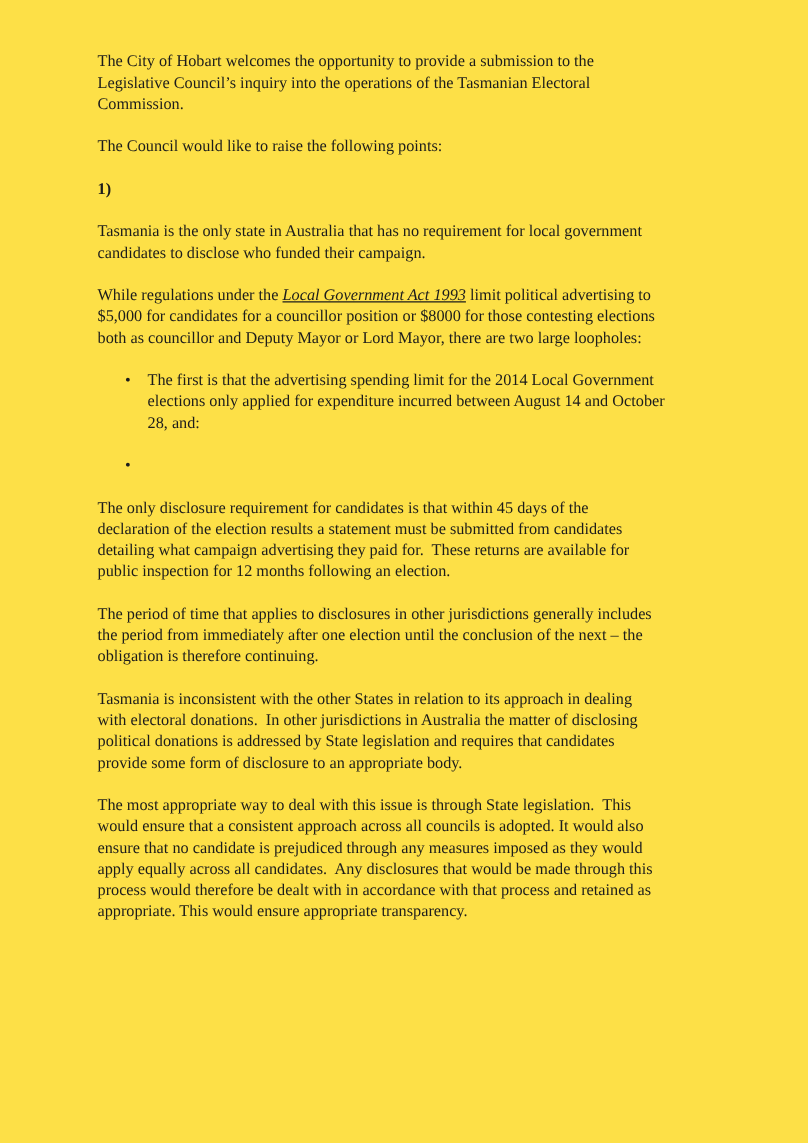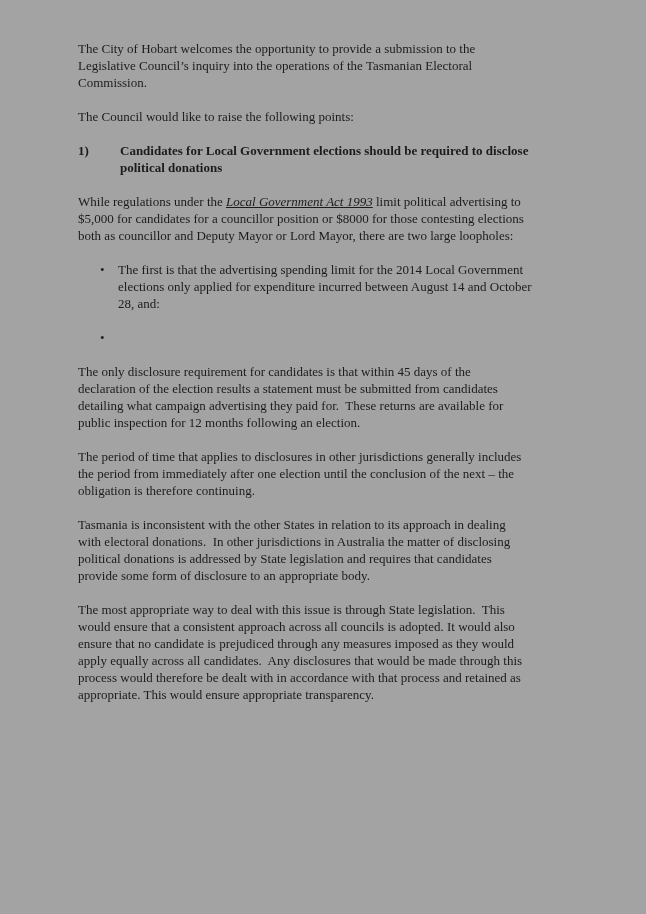--- a/index.html
+++ b/index.html
@@ -4,21 +4,21 @@
 <style>
   html, body {
     margin: 0;
     padding: 0;
     background: #ffffff;
   }
   .page {
     position: relative;
     width: 646px;
     height: 914px;
-    background: #a3a3a3;
+    background: #fde047;
     overflow: hidden;
     font-family: "Liberation Serif", "DejaVu Serif", serif;
     color: #1c1c1c;
   }
   .content {
     position: absolute;
     left: 78px;
     top: 40px;
     width: 540px;
     font-size: 13px;
@@ -69,24 +69,24 @@
   <div class="content">
 
     <p class="para">The City of Hobart welcomes the opportunity to provide a submission to the
 Legislative Council’s inquiry into the operations of the Tasmanian Electoral
 Commission.</p>
 
     <p class="para">The Council would like to raise the following points:</p>
 
     <div class="heading">
       <span class="h-num">1)</span>
-      <span class="h-text">Candidates for Local Government elections should be required to disclose
-political donations</span>
     </div>
 
+    <p class="para">Tasmania is the only state in Australia that has no requirement for local government
+candidates to disclose who funded their campaign.</p>
 
     <p class="para"><span class="inline-wrap">While regulations under the </span><em>Local Government Act 1993</em><span class="inline-wrap"> limit political advertising to
 $5,000 for candidates for a councillor position or $8000 for those contesting elections
 both as councillor and Deputy Mayor or Lord Mayor, there are two large loopholes:</span></p>
 
     <div>
       <div class="bullet-item">
         <span class="bullet">•</span>
         <span class="bullet-text">The first is that the advertising spending limit for the 2014 Local Government
 elections only applied for expenditure incurred between August 14 and October

